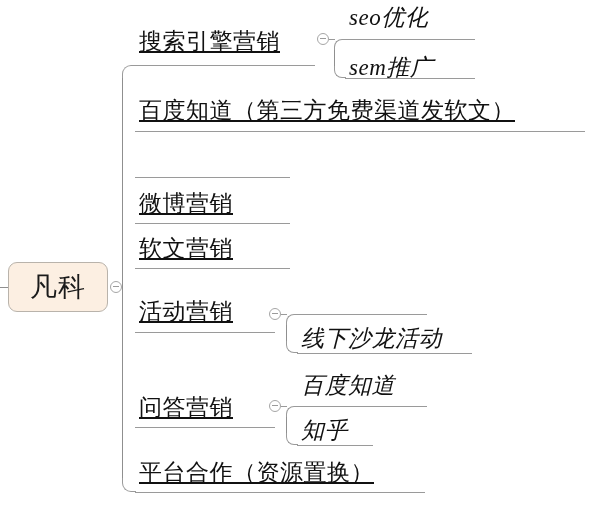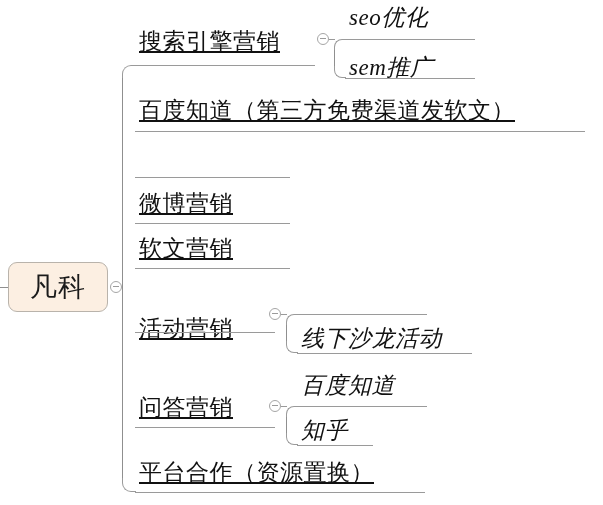--- a/index.html
+++ b/index.html
@@ -141,21 +141,21 @@
   <div class="hline" style="left:135px; top:131px; width:450px;"></div>
 
   <div class="hline" style="left:135px; top:177px; width:155px;"></div>
 
   <div class="node-label lvl1" style="left:139px; top:192px;">微博营销</div>
   <div class="hline" style="left:135px; top:223px; width:155px;"></div>
 
   <div class="node-label lvl1" style="left:139px; top:237px;">软文营销</div>
   <div class="hline" style="left:135px; top:268px; width:155px;"></div>
 
-  <div class="node-label lvl1" style="left:139px; top:317px;text-align:right;">活动营销</div>
+  <div class="node-label lvl1" style="left:139px; top:300px;text-align:right;">活动营销</div>
   <div class="hline" style="left:135px; top:332px; width:140px;"></div>
 
   <div class="toggle" style="left:269px; top:308px;"></div>
 
   <div class="hline" style="left:281px; top:314px; width:6px;"></div>
   <div class="elbow" style="left:286px; top:314px; width:12px; height:12px; border-left-width:1px; border-top-width:1px; border-top-left-radius:8px;"></div>
   <div class="vline" style="left:286px; top:325px; height:20px;"></div>
   <div class="elbow" style="left:286px; top:341px; width:12px; height:12px; border-left-width:1px; border-bottom-width:1px; border-bottom-left-radius:8px;"></div>
 
   <div class="hline" style="left:297px; top:314px; width:130px;"></div>

